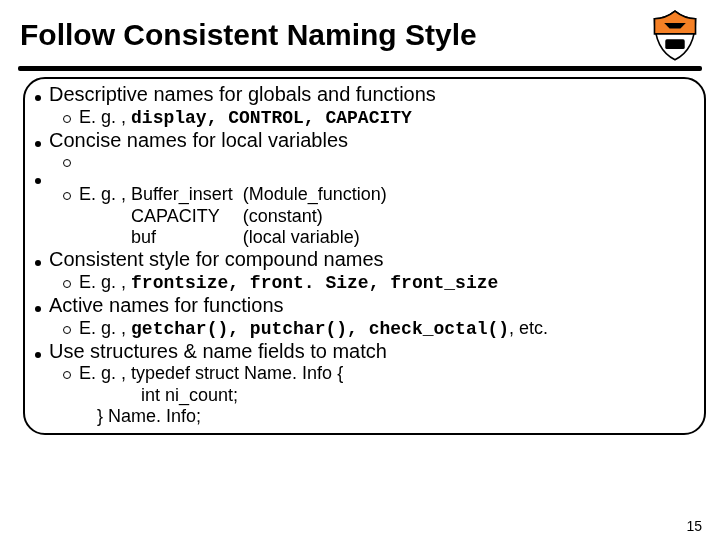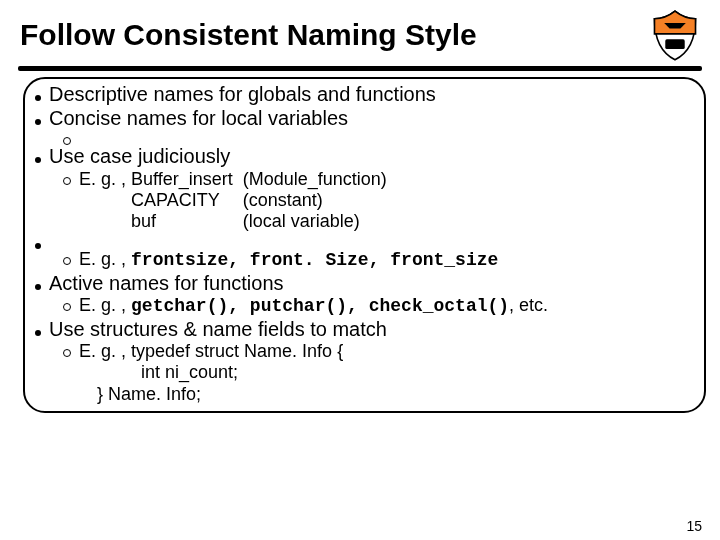--- a/index.html
+++ b/index.html
@@ -98,34 +98,41 @@
   </div>
 
   <div class="title-rule"></div>
 
   <div class="content">
 
     <div class="l1">
       <span class="dot"></span>
       <span>Descriptive names for globals and functions</span>
     </div>
+    <div class="l2-wrap">
+      <div class="l2">
+        <span class="ring"></span>
+        <span>
+          <span>E. g. , </span><span class="mono">display, CONTROL, CAPACITY</span>
+        </span>
+      </div>
+    </div>
 
     <div class="l1">
       <span class="dot"></span>
       <span>Concise names for local variables</span>
     </div>
     <div class="l2-wrap">
       <div class="l2">
         <span class="ring"></span>
       </div>
     </div>
 
     <div class="l1">
       <span class="dot"></span>
-      <span>Use case judiciously</span>
     </div>
     <div class="l2-wrap">
       <div class="l2">
         <span class="ring"></span>
         <span>
           <span>E. g. , </span>
           <span class="cols">
             <span class="col">
               <span>Buffer_insert</span>
               <span>CAPACITY</span>
@@ -136,20 +143,21 @@
               <span>(constant)</span>
               <span>(local variable)</span>
             </span>
           </span>
         </span>
       </div>
     </div>
 
     <div class="l1">
       <span class="dot"></span>
+      <span>Consistent style for compound names</span>
     </div>
     <div class="l2-wrap">
       <div class="l2">
         <span class="ring"></span>
         <span>
           <span>E. g. , </span><span class="mono">frontsize, front. Size, front_size</span>
         </span>
       </div>
     </div>
 

